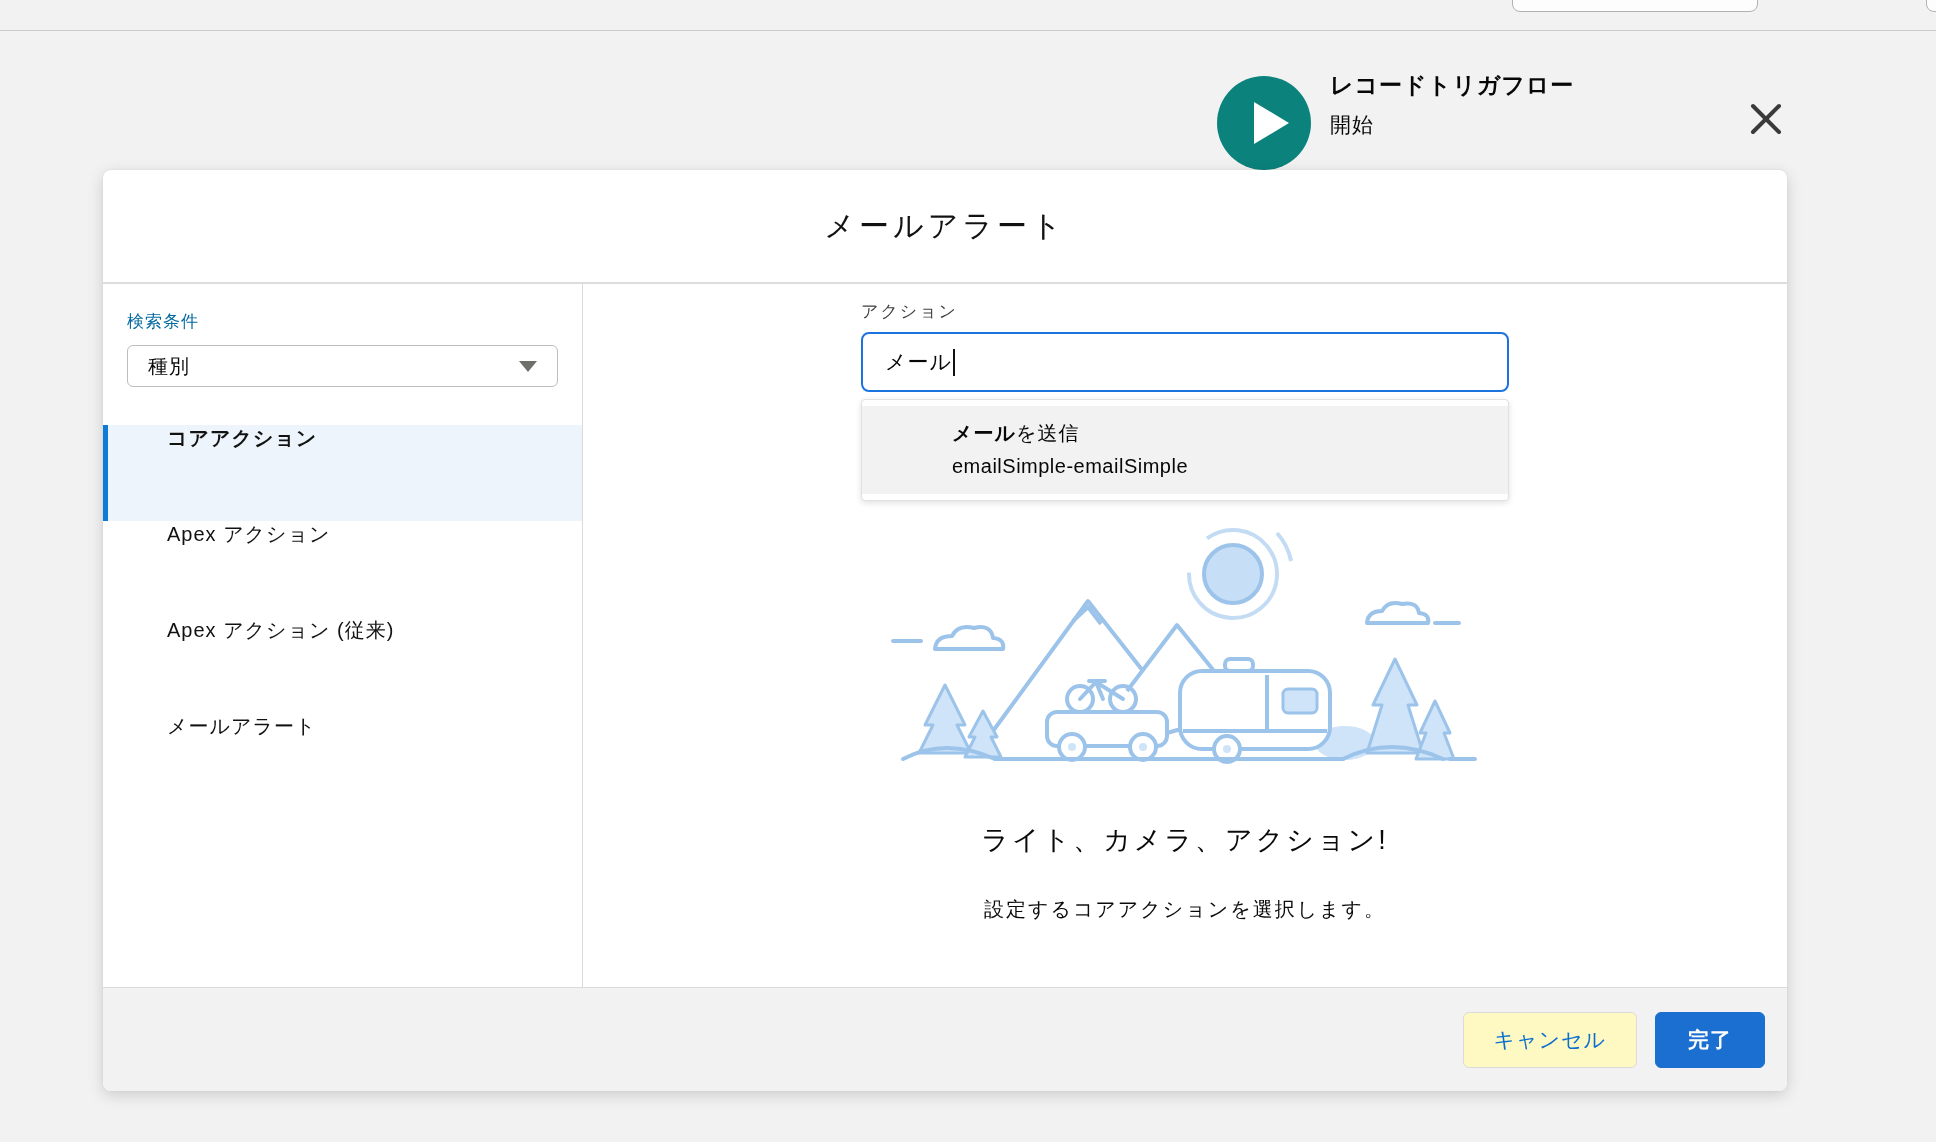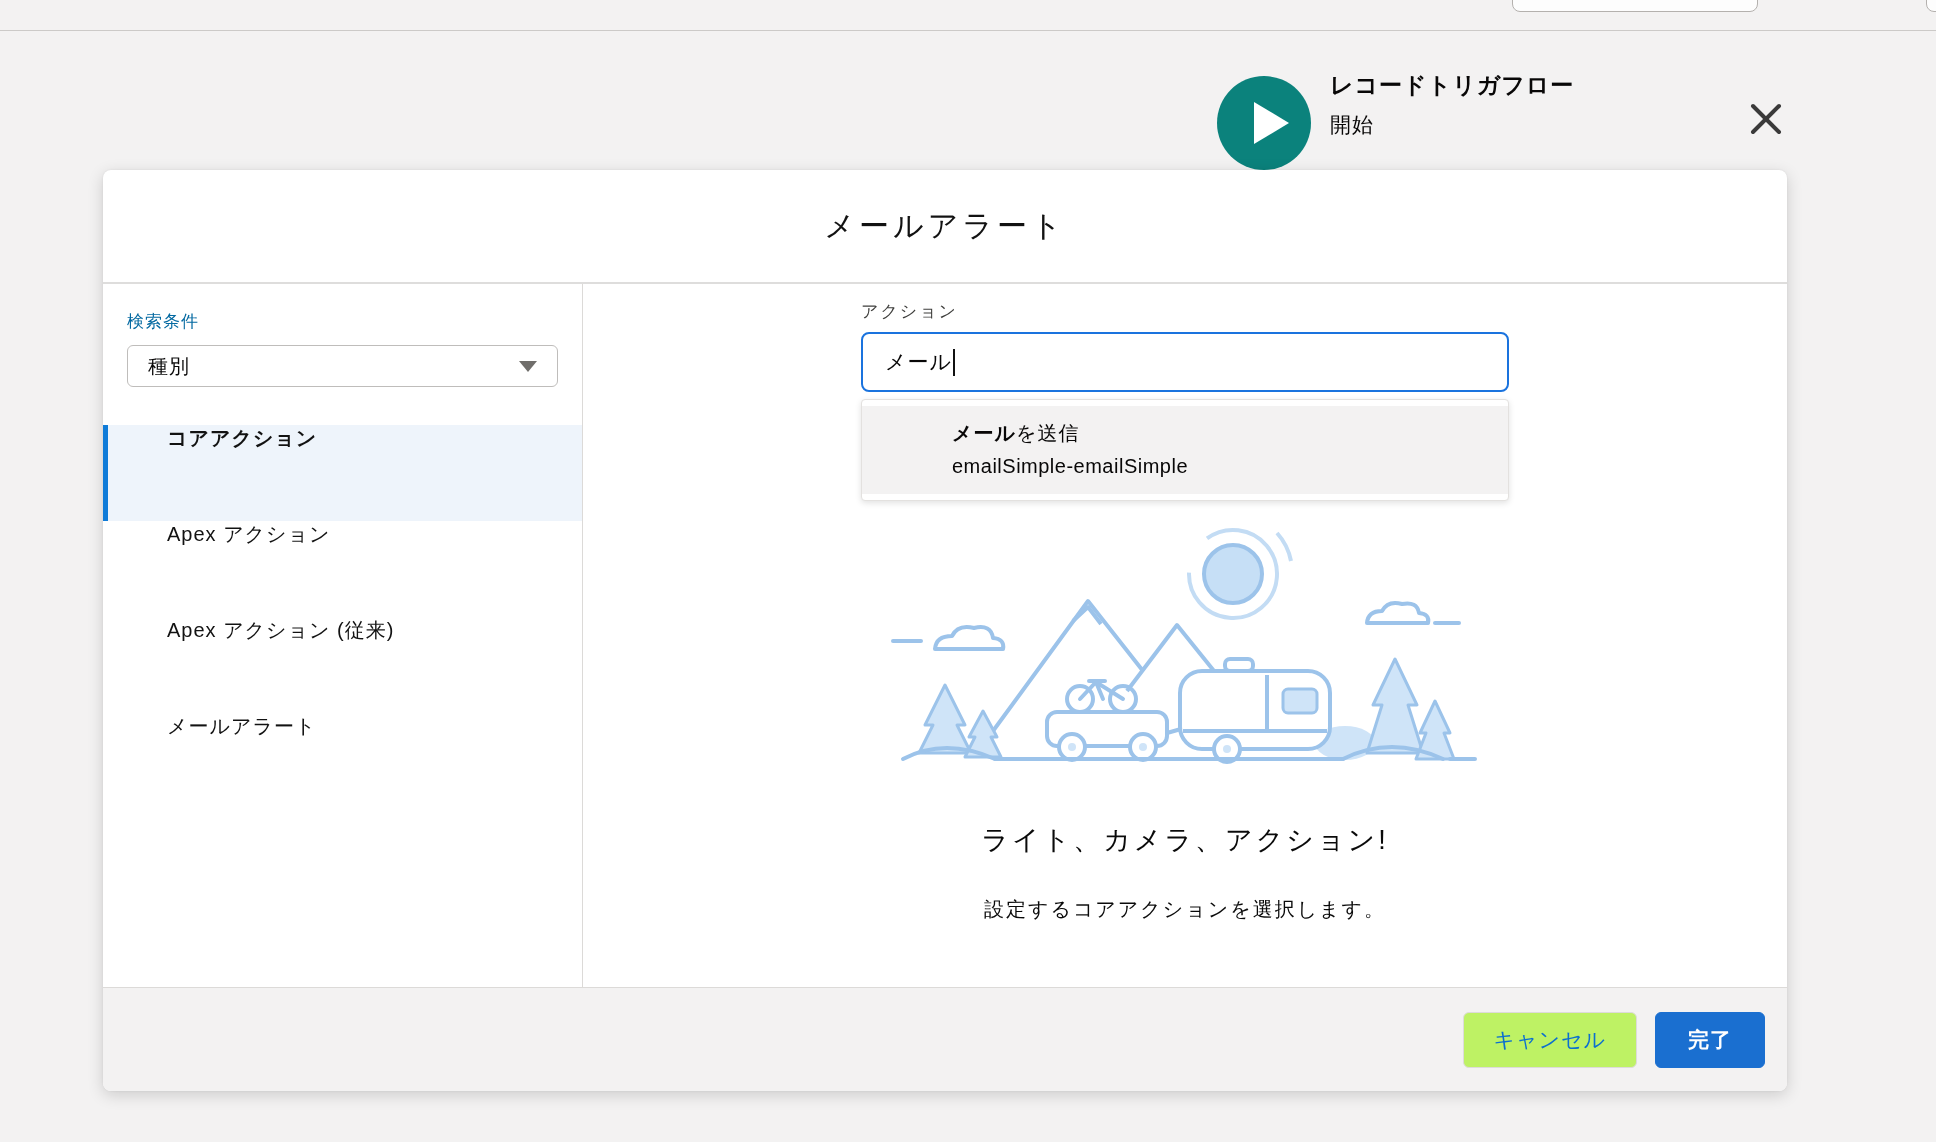--- a/index.html
+++ b/index.html
@@ -87,21 +87,21 @@
 
   
   .modal-footer {
     flex:0 0 104px; background:#f3f2f2; border-top:1px solid #dcdad8;
     border-radius:0 0 8px 8px;
     display:flex; align-items:center; justify-content:flex-end;
     padding-right:22px; gap:18px;
   }
   .btn { height:56px; border-radius:6px; font-size:21px; letter-spacing:1px;
          font-family:inherit; cursor:pointer; }
-  .btn-cancel { padding:8px 30px; background:#bef264; border:1px solid #dddbda; color:#0b6fd0; }
+  .btn-cancel { padding:8px 30px; background:#fef9c3; border:1px solid #dddbda; color:#0b6fd0; }
   .btn-done   { padding:0 32px; background:#1a6fd0; border:1px solid #1a6fd0; color:#fff;font-weight:bold; }
 </style>
 </head>
 <body>
 
 <div class="canvas-topline"></div>
 <div class="partial-toolbar-btn"></div>
 <div class="partial-toolbar-btn right"></div>
 
 <div class="start-node">

